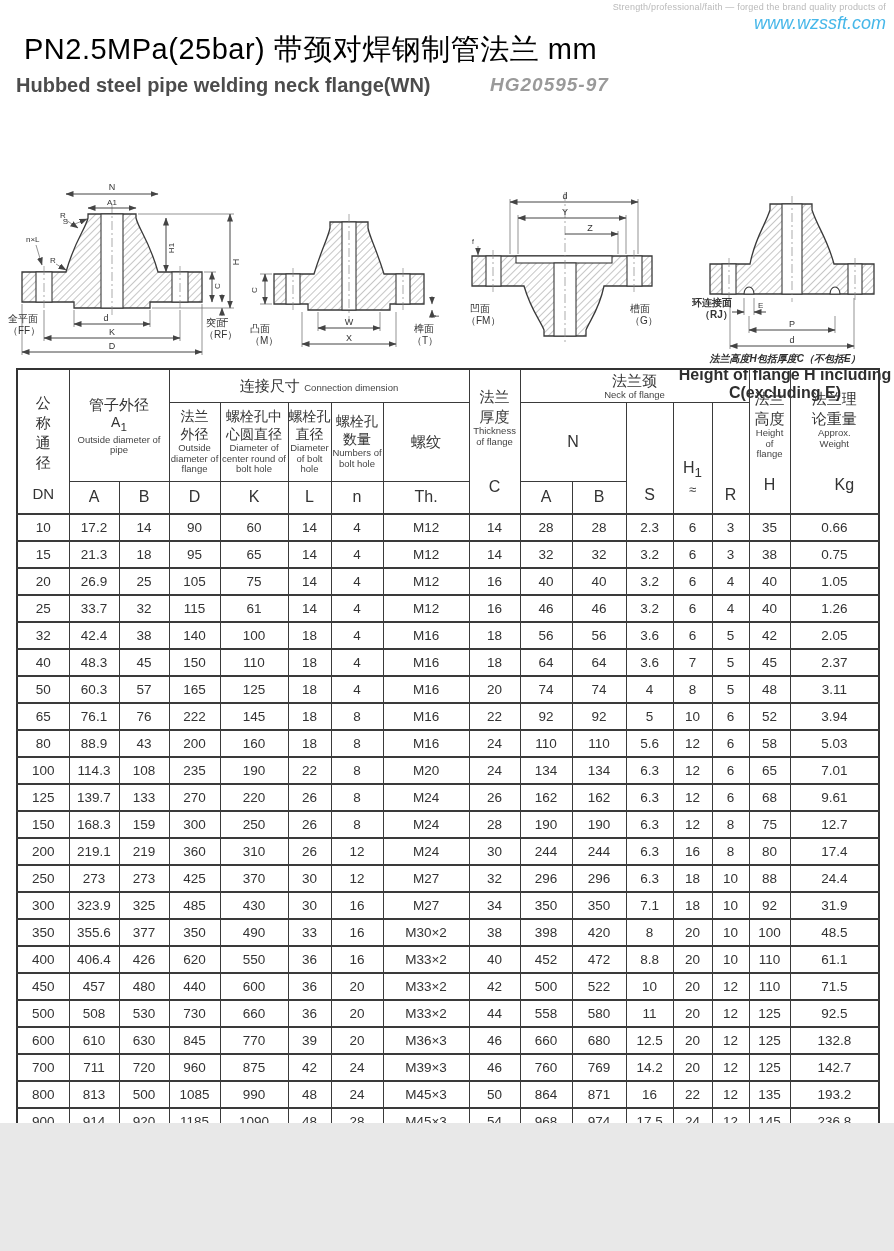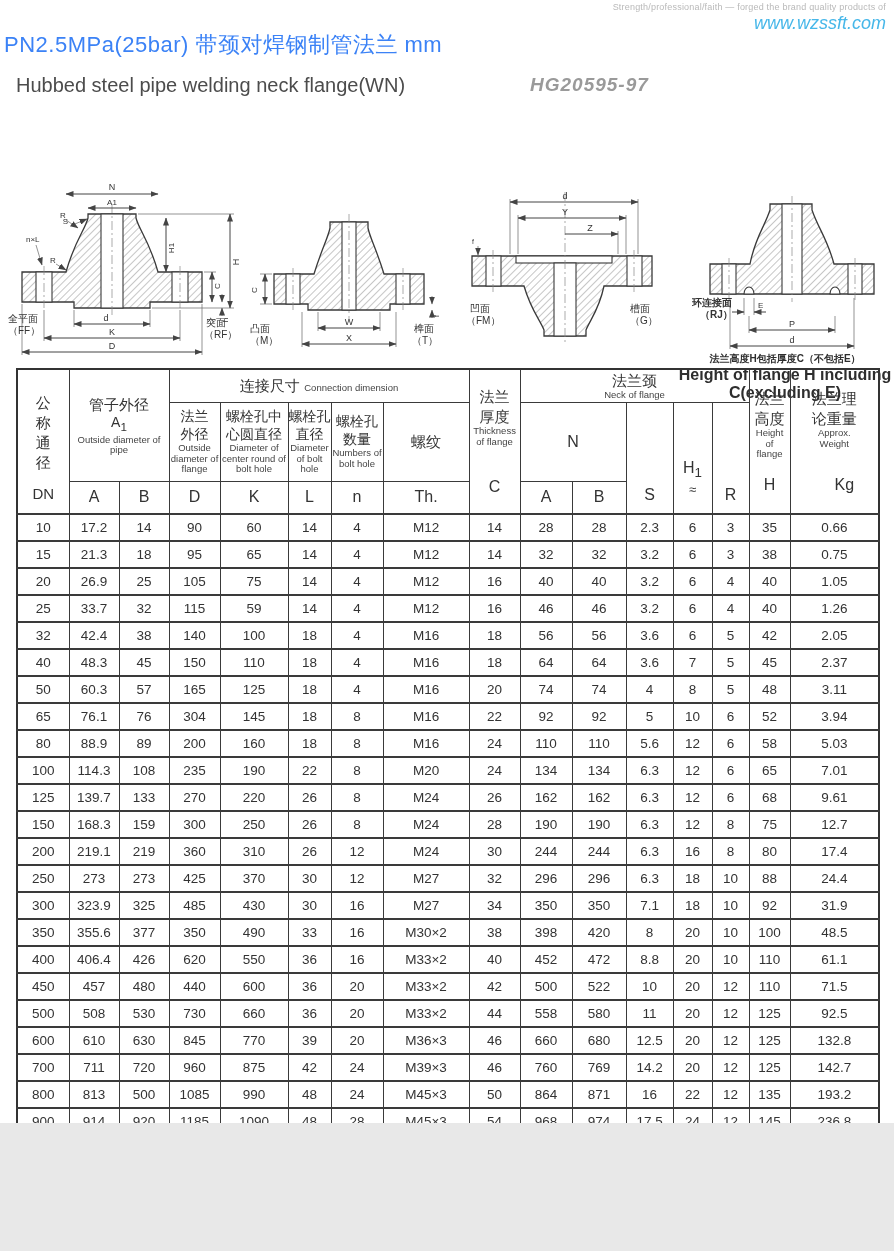--- a/index.html
+++ b/index.html
@@ -5,34 +5,34 @@
   * { margin:0; padding:0; box-sizing:border-box; }
   html,body { background:#e8e8e8; }
   .page {
     position:relative; width:894px; height:1123px; background:#ffffff;
     font-family:"Liberation Sans","DejaVu Sans",sans-serif; color:#333;
     margin:0 auto; overflow:hidden;
   }
   
   .tagline { position:absolute; top:2px; right:8px; font-size:9px; color:#b9b9b9; letter-spacing:.2px; }
   .website { position:absolute; top:13px; right:8px; font-size:18px; font-style:italic; color:#46b7e9; }
-  .title   { position:absolute; top:30px; left:4px; font-size:22px; color:#3b82f6; letter-spacing:.5px; }
-  .subtitle{ position:absolute; top:74px; left:16px; font-size:20px; color:#4c4c4c; }
-  .standard{ position:absolute; top:74px; left:490px; font-size:19px; font-weight:bold; font-style:italic; color:#9a9a9a; letter-spacing:1px;margin-left:40px; }
+  .title   { position:absolute; top:30px; left:24px; font-size:29px; color:#000000; letter-spacing:.5px; }
+  .subtitle{ position:absolute; top:74px; left:16px; font-size:20px; color:#4c4c4c;font-weight:bold; }
+  .standard{ position:absolute; top:74px; left:490px; font-size:19px; font-weight:bold; font-style:italic; color:#9a9a9a; letter-spacing:1px; }
   
   .diagrams { position:absolute; top:160px; left:0; width:894px; height:200px; }
   .diag { position:absolute; }
   .diag svg text { font-family:"Liberation Sans","DejaVu Sans",sans-serif; fill:#333; }
   .dim   { stroke:#444; stroke-width:1; }
   .ext   { stroke:#666; stroke-width:.7; }
   .cl    { stroke:#888; stroke-width:.7; stroke-dasharray:9 3 2 3; }
   .body-shape { stroke:#3a3a3a; stroke-width:1.3; }
   .bore  { fill:#fff; stroke:#3a3a3a; stroke-width:1.1; }
   .note { position:absolute; left:676px; top:352px; width:218px; text-align:center; font-weight:bold; color:#2e2e2e; }
-  .note .cn { font-size:10px; }
+  .note .cn { font-size:10px;font-style:italic; }
   .note .en { font-size:16px; }
   
   table.spec { border-collapse:collapse; table-layout:fixed; width:862px; position:absolute; top:368px; left:16px;
                border:2px solid #333; }
   .spec th, .spec td { border:1px solid #3a3a3a; text-align:center; vertical-align:middle; overflow:hidden; }
   .spec thead th { font-weight:normal; }
   .spec thead { border-bottom:2px solid #333; }
   .spec tbody td { border-top-width:2px; border-bottom-width:2px; font-size:13.5px; color:#333; height:27px; }
   tr.h1 { height:33px; } tr.h2 { height:79px; } tr.h3 { height:33px; }
   .cn15 { font-size:15px; color:#333; line-height:1.3; }
@@ -412,21 +412,21 @@
           <td>6</td>
           <td>4</td>
           <td>40</td>
           <td>1.05</td>
         </tr>
         <tr>
           <td>25</td>
           <td>33.7</td>
           <td>32</td>
           <td>115</td>
-          <td>59</td>
+          <td>61</td>
           <td>14</td>
           <td>4</td>
           <td>M12</td>
           <td>16</td>
           <td>46</td>
           <td>46</td>
           <td>3.2</td>
           <td>6</td>
           <td>4</td>
           <td>40</td>
@@ -483,38 +483,38 @@
           <td>4</td>
           <td>8</td>
           <td>5</td>
           <td>48</td>
           <td>3.11</td>
         </tr>
         <tr>
           <td>65</td>
           <td>76.1</td>
           <td>76</td>
-          <td>304</td>
+          <td>222</td>
           <td>145</td>
           <td>18</td>
           <td>8</td>
           <td>M16</td>
           <td>22</td>
           <td>92</td>
           <td>92</td>
           <td>5</td>
           <td>10</td>
           <td>6</td>
           <td>52</td>
           <td>3.94</td>
         </tr>
         <tr>
           <td>80</td>
           <td>88.9</td>
-          <td>89</td>
+          <td>43</td>
           <td>200</td>
           <td>160</td>
           <td>18</td>
           <td>8</td>
           <td>M16</td>
           <td>24</td>
           <td>110</td>
           <td>110</td>
           <td>5.6</td>
           <td>12</td>

